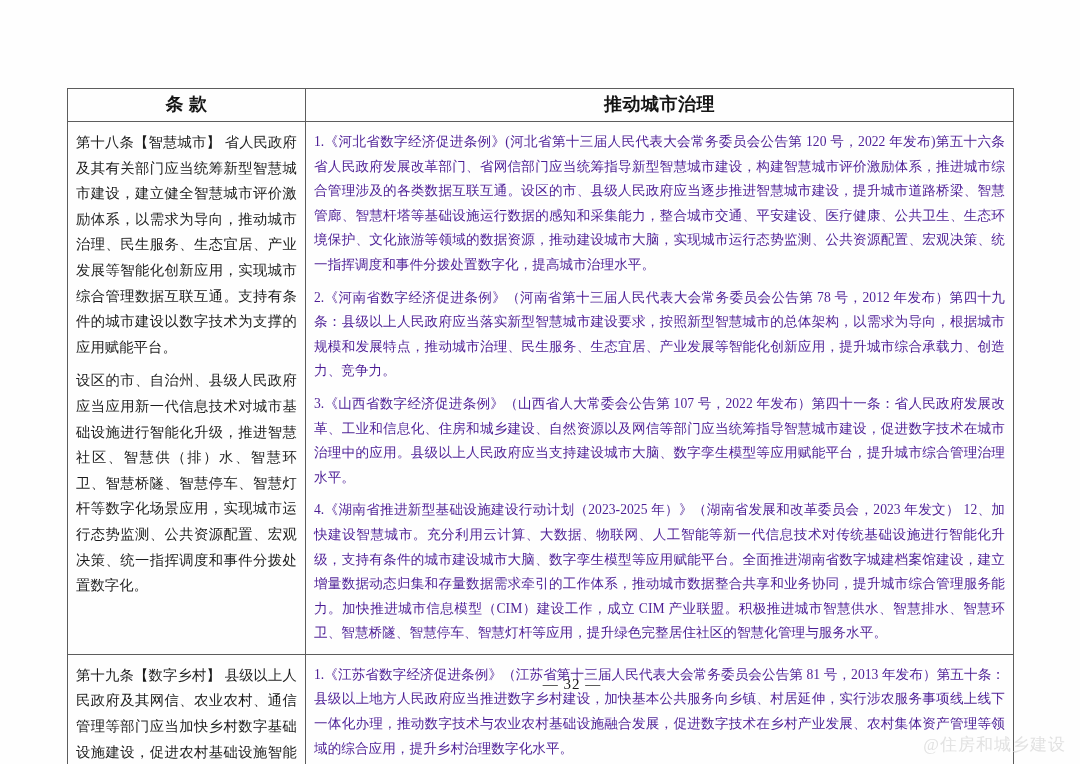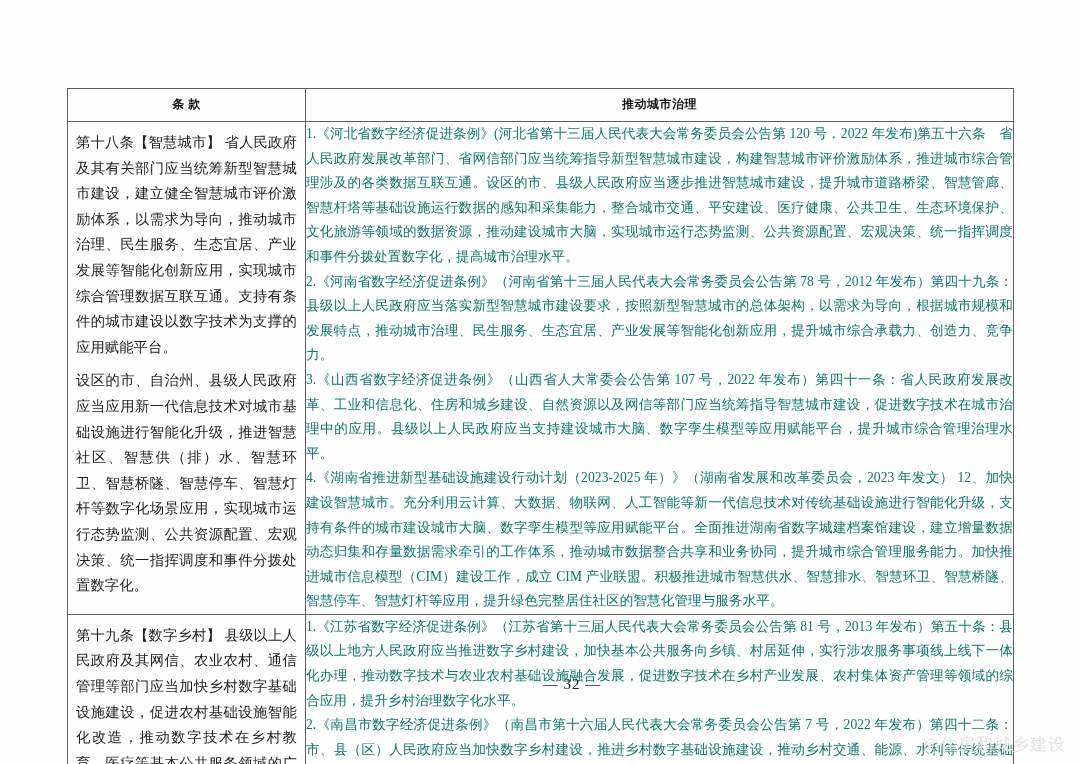--- a/index.html
+++ b/index.html
@@ -44,21 +44,21 @@
   }
 
   .col-clause  { width: 238px; }
   .col-ref     { width: 708px; }
 
   thead th {
     text-align: center;
     vertical-align: middle;
     height: 32px;
     font-weight: bold;
-    font-size: 12px;
+    font-size: 18px;
     letter-spacing: 0.5px;
     color: #141414;
   }
 
   .th-inner {
     display: block;
     line-height: 30px;
   }
 
   .cell-clause {
@@ -79,22 +79,22 @@
   }
   .clause-p + .clause-p {
     margin-top: 0;
   }
 
   .ref-p {
     font-size: 13.6px;
     line-height: 24.6px;
     text-align: justify;
     text-justify: inter-ideograph;
-    margin: 0;
-    color: #0f766e;
+    margin: 8px;
+    color: #4c1d95;
     letter-spacing: 0.05px;
   }
 
   .row-1 .cell-clause { height: 346px; }
   .row-2 .cell-clause { height: 155px; }
 
   .page-number {
     position: absolute;
     left: 0;
     top: 676px;

